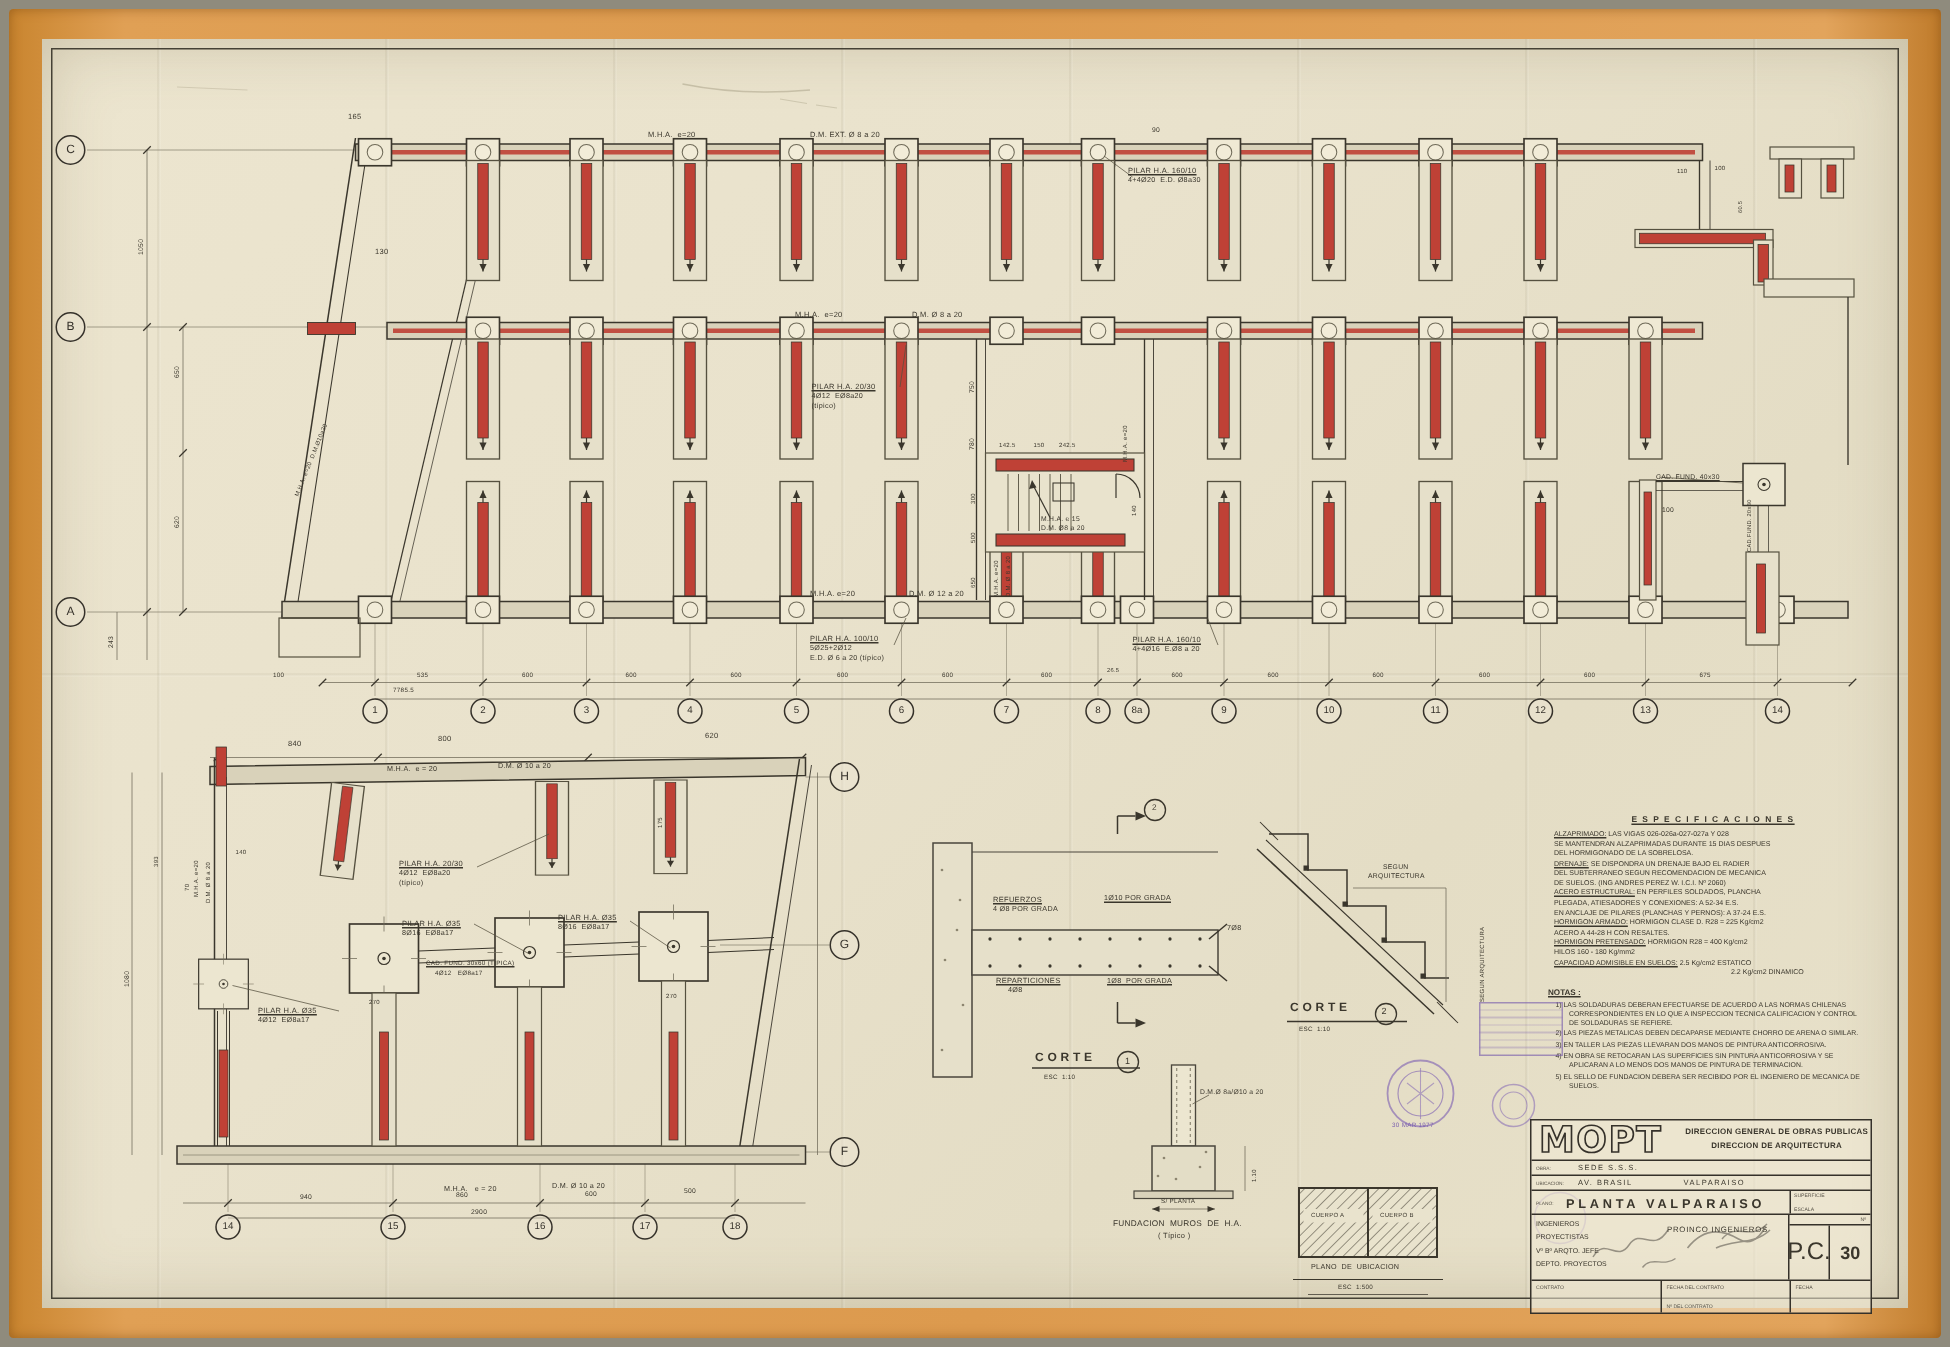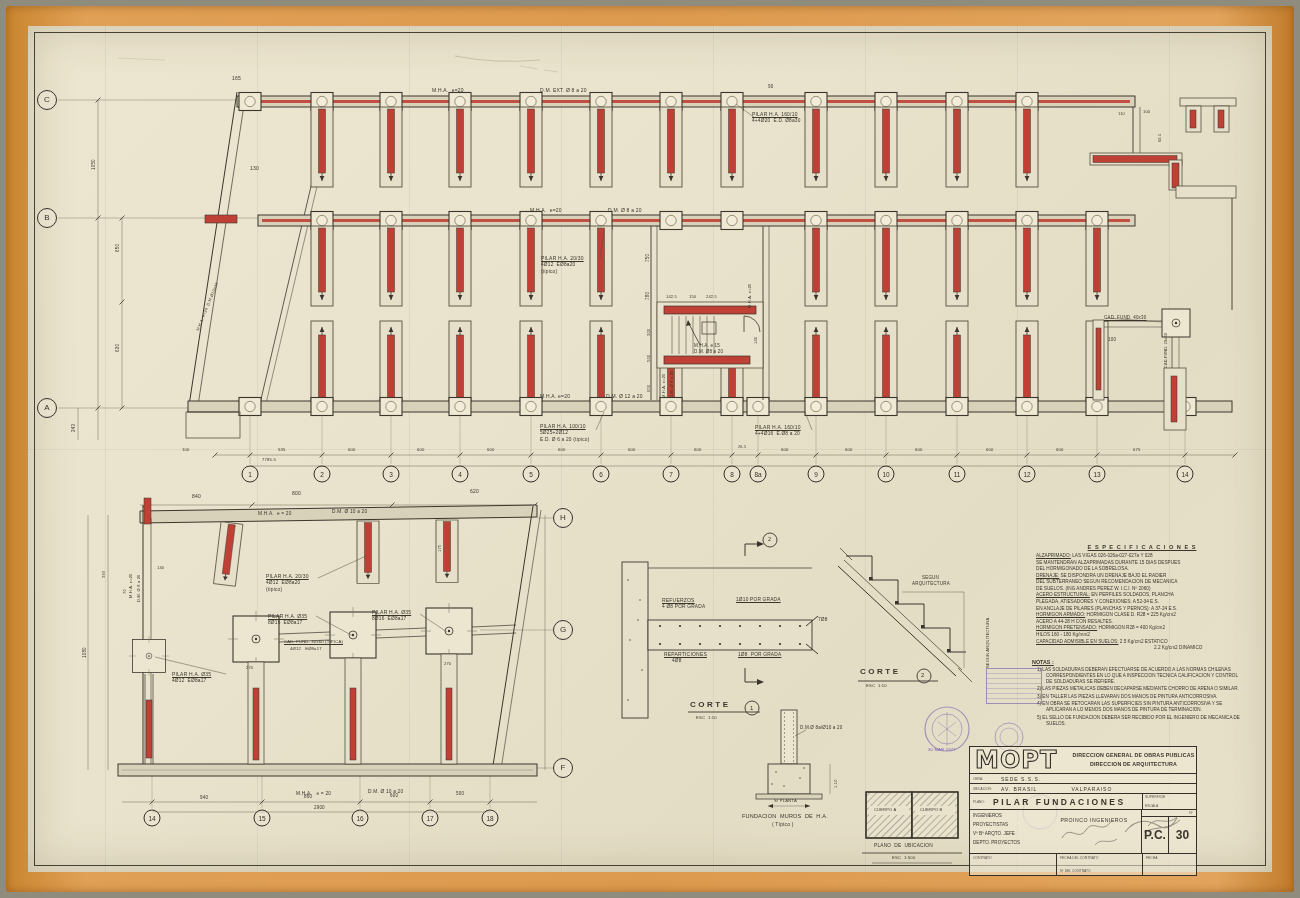--- a/index.html
+++ b/index.html
@@ -28,21 +28,21 @@
   
   .specs{position:absolute;left:1036px;top:544px;width:212px;}
   .specs-title{font-size:5.6px;letter-spacing:1px;text-align:center;text-decoration:underline;
                font-weight:bold;margin-bottom:3px;}
   .spec-line{font-size:4.7px;line-height:1.4;white-space:nowrap;}
   .spec-line .lead{text-decoration:underline;}
   .notas{position:absolute;left:1032px;top:659px;width:212px;}
   .notas-title{font-size:5.4px;font-weight:bold;text-decoration:underline;margin-bottom:2px;}
   .nota-item{font-size:4.6px;line-height:1.3;padding-left:14px;text-indent:-9px;margin-bottom:1.5px;}
   
-  .tblock{position:absolute;left:969px;top:746px;width:228px;height:130px;
+  .tblock{position:absolute;left:1020px;top:746px;width:228px;height:130px;
           border:1.6px solid #35312a;box-sizing:border-box;background:rgba(240,233,214,.55);}
   .tb-row{box-sizing:border-box;position:relative;}
   .tb-logo{height:26px;display:flex;align-items:center;}
   .mopt{width:98px;height:24px;flex:0 0 auto;margin-left:3px;}
   .tb-org{flex:1;font-size:5.3px;font-weight:bold;letter-spacing:.2px;text-align:center;line-height:1.7;}
   .tb-obra,.tb-ubi{height:10px;border-top:1px solid #35312a;font-size:5px;display:flex;
                    align-items:center;letter-spacing:1px;padding-left:3px;}
   .tb-lbl{font-size:3.2px;letter-spacing:0;color:#5a554a;width:28px;flex:0 0 auto;}
   .tb-city{margin-left:34px;}
   .tb-plano{height:16px;border-top:1px solid #35312a;display:flex;align-items:center;padding-left:3px;}
@@ -50,21 +50,21 @@
   .tb-plano-val{font-size:8.5px;letter-spacing:2.5px;font-weight:bold;}
   .tb-se{position:absolute;right:0;top:0;bottom:0;width:54px;border-left:1px solid #35312a;
          font-size:3.4px;color:#5a554a;display:flex;flex-direction:column;justify-content:space-between;
          padding:1px 2px;box-sizing:border-box;}
   .tb-main{height:44px;border-top:1px solid #35312a;display:flex;}
   .tb-roles{width:74px;font-size:4.6px;line-height:1.95;padding:2px 0 0 3px;}
   .tb-proinco{flex:1;font-size:5.2px;letter-spacing:.5px;text-align:center;padding-top:7px;}
   .tb-num{width:54px;border-left:1px solid #35312a;display:flex;flex-direction:column;}
   .tb-num-h{font-size:3.4px;color:#5a554a;text-align:right;padding:1px 3px;border-bottom:1px solid #35312a;}
   .tb-num-b{flex:1;display:flex;align-items:stretch;}
-  .pc{font-size:12px;font-weight:bold;width:26px;border-right:1px solid #35312a;
+  .pc{font-size:16px;font-weight:normal;width:26px;border-right:1px solid #35312a;
       display:flex;align-items:center;justify-content:center;}
   .pcn{font-size:12px;font-weight:bold;flex:1;display:flex;align-items:center;justify-content:center;}
   .tb-foot{height:22px;border-top:1px solid #35312a;display:flex;font-size:3.4px;color:#5a554a;}
   .tb-contrato{width:86px;padding:2px 3px;box-sizing:border-box;}
   .tb-fechas{flex:1;border-left:1px solid #35312a;padding:2px 3px;display:flex;flex-direction:column;
              justify-content:space-between;box-sizing:border-box;}
   .tb-fecha{width:54px;border-left:1px solid #35312a;padding:2px 3px;box-sizing:border-box;}
   
   .stampbox{position:absolute;left:986px;top:668px;width:54px;height:34px;
             border:1px solid rgba(122,95,174,.8);
@@ -709,21 +709,21 @@
       <span class="tb-lbl">OBRA:</span>
       <span class="tb-val">SEDE  S.S.S.</span>
     </div>
     <div class="tb-row tb-ubi">
       <span class="tb-lbl">UBICACION:</span>
       <span class="tb-val">AV. BRASIL</span>
       <span class="tb-val tb-city">VALPARAISO</span>
     </div>
     <div class="tb-row tb-plano">
       <span class="tb-lbl">PLANO:</span>
-      <span class="tb-plano-val">PILAR  FUNDACIONES</span>
+      <span class="tb-plano-val">PLANTA  VALPARAISO</span>
       <div class="tb-se">
         <div>SUPERFICIE</div>
         <div>ESCALA</div>
       </div>
     </div>
     <div class="tb-row tb-main">
       <div class="tb-roles">
         <div>INGENIEROS</div>
         <div>PROYECTISTAS</div>
         <div>Vº Bº ARQTO. JEFE</div>

